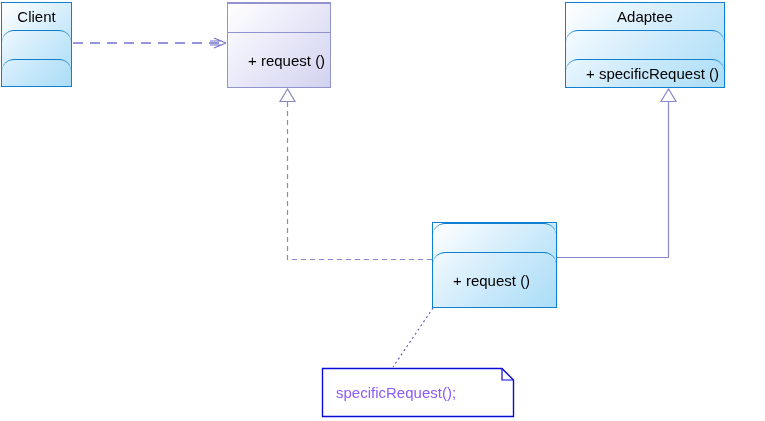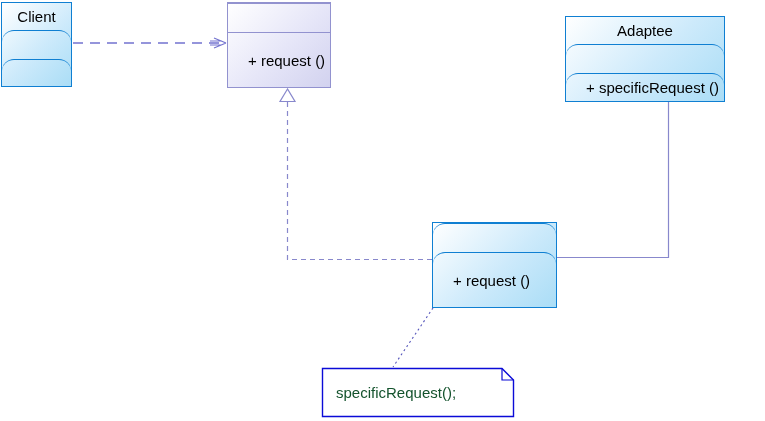--- a/index.html
+++ b/index.html
@@ -39,31 +39,31 @@
     flex:1 1 auto;
     display:flex;align-items:center;
     padding-left:20px;
     white-space:nowrap;
   }
   .uml-class .uml-attrs,.uml-class .uml-methods{border-top:1px solid #0f7fd2;border-radius:12px;}
   .uml-interface .uml-attrs,.uml-interface .uml-methods{border-top:1px solid #9292cf;}
 
   #box-client{left:1px;top:2px;width:71px;height:85px;}
   #box-target{left:227px;top:2px;width:104px;height:86px;}
-  #box-adaptee{left:565px;top:16px;width:160px;height:86px;}
+  #box-adaptee{left:565px;top:2px;width:160px;height:86px;}
   #box-adapter{left:432px;top:222px;width:125px;height:86px;}
 
   .iface-icon{position:absolute;left:5px;top:9px;width:18px;height:10px;}
 
   .note-text{
     position:absolute;
     left:323px;top:369px;width:178px;height:47px;
     display:flex;align-items:center;
     padding-left:13px;
-    font-size:15px;color:#14532d;
+    font-size:15px;color:#8b5cf6;
     white-space:nowrap;
   }
 </style>
 </head>
 <body>
 
 <div class="canvas">
 
   <svg class="connector-layer" viewBox="0 0 765 421">
 

